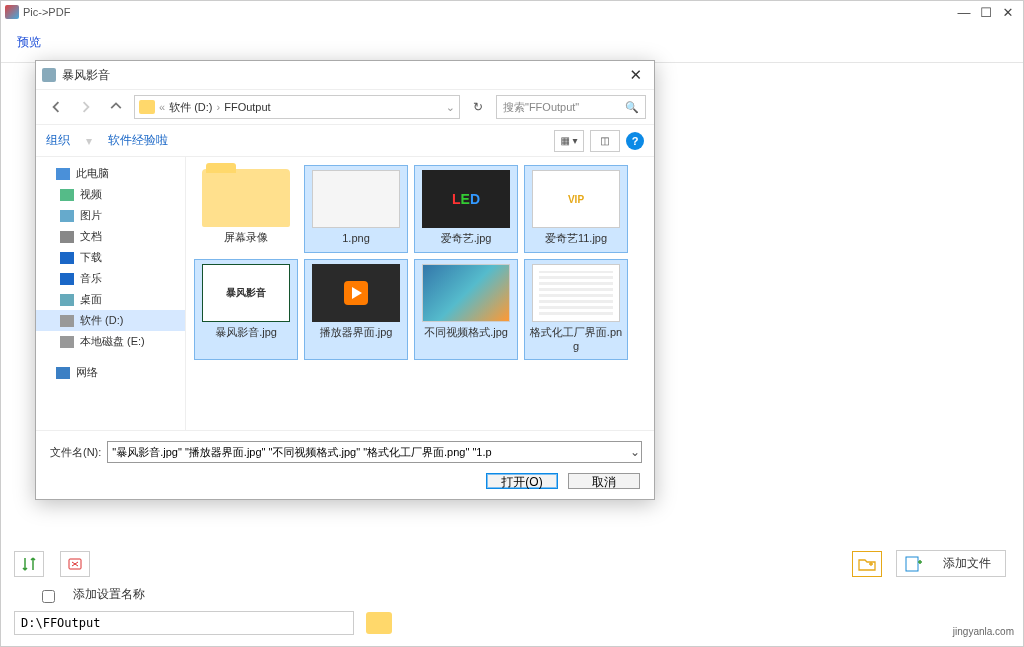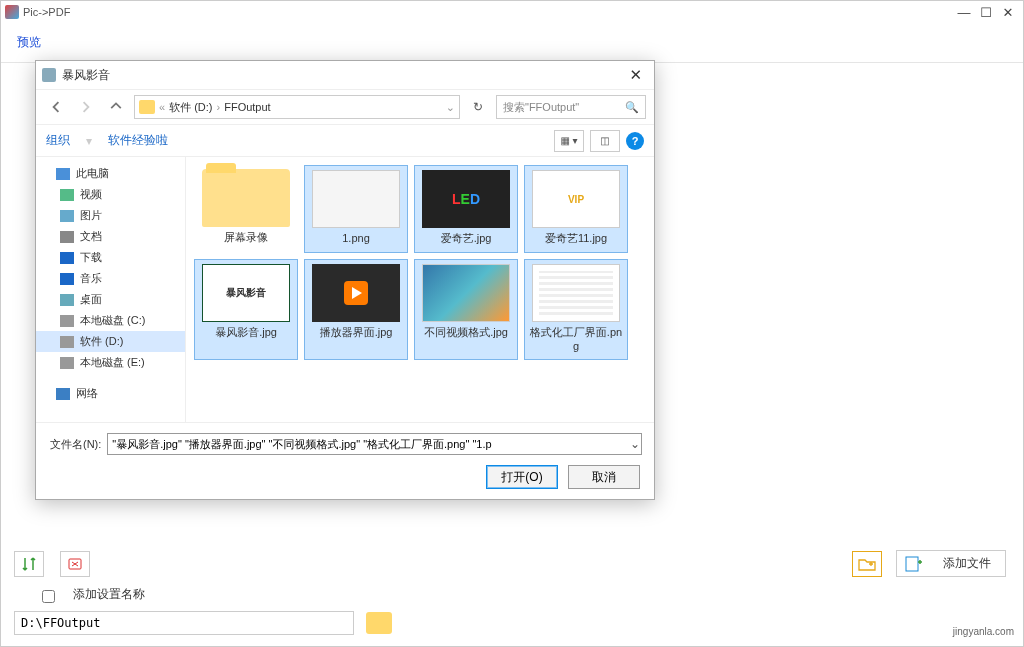--- a/index.html
+++ b/index.html
@@ -71,21 +71,21 @@
 .thumb.factory { background: #fff; border: 1px solid #ccc; position:relative;}
 .thumb.factory::after{content:'';position:absolute;inset:6px;background:repeating-linear-gradient(0deg,#eee 0 3px,#fff 3px 6px);}
 .file-label { font-size: 11px; text-align: center; margin-top: 4px; line-height: 1.25; word-break: break-all; max-width: 100px; }
 
 .dlg-footer { padding: 10px 14px; display: flex; flex-direction: column; gap: 10px; border-top: 1px solid #eee; }
 .fname-row { display: flex; align-items: center; gap: 6px; }
 .fname-row label { font-size: 11px; }
 .fname-input { flex: 1; height: 22px; border: 1px solid #999; padding: 0 4px; font-size: 11px; }
 .combo-arrow { color: #555; margin-left: -18px; pointer-events: none; }
 .btn-row { display: flex; justify-content: flex-end; gap: 10px; }
-.dlg-btn { min-width: 72px; height: 24px; border: 1px solid #999; background: #f3f3f3; font-size: 12px; }
+.dlg-btn { min-width: 72px; height: 16px; border: 1px solid #999; background: #f3f3f3; font-size: 12px; }
 .dlg-btn.primary { border: 1px solid #0c8ae6; box-shadow: inset 0 0 0 1px #7ebef0; }
 
 .bottom-bar { position: absolute; left: 14px; bottom: 70px; display: flex; gap: 16px; }
 .icon-btn { width: 30px; height: 26px; border: 1px solid #ccc; display: flex; align-items: center; justify-content: center; }
 .icon-btn.green svg { stroke: #3a9c3a; }
 .icon-btn.red svg { stroke: #d33; }
 
 .bottom-right { position: absolute; right: 18px; bottom: 70px; display: flex; gap: 14px; align-items: center; }
 .add-btn { display: flex; align-items: center; gap: 20px; border: 1px solid #ccc; padding: 4px 14px 4px 8px; font-size: 12px; }
 
@@ -190,24 +190,20 @@
           <span>下载</span>
         </div>
         <div class="side-item lv1">
           <div class="side-ic ic-music"></div>
           <span>音乐</span>
         </div>
         <div class="side-item lv1">
           <div class="side-ic ic-desk"></div>
           <span>桌面</span>
         </div>
-        <div class="side-item lv1">
-          <div class="side-ic ic-disk"></div>
-          <span>本地磁盘 (C:)</span>
-        </div>
         <div class="side-item lv1 sel">
           <div class="side-ic ic-disk"></div>
           <span>软件 (D:)</span>
         </div>
         <div class="side-item lv1">
           <div class="side-ic ic-disk"></div>
           <span>本地磁盘 (E:)</span>
         </div>
         <div style="height: 10px;"></div>
         <div class="side-item">

